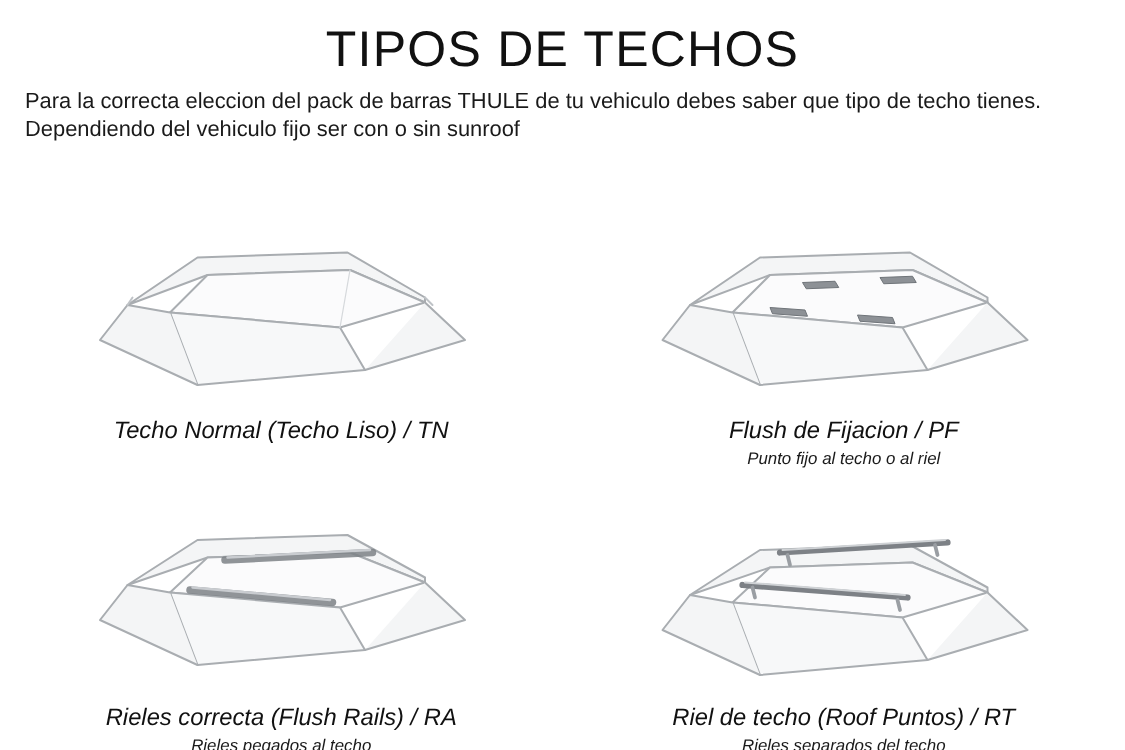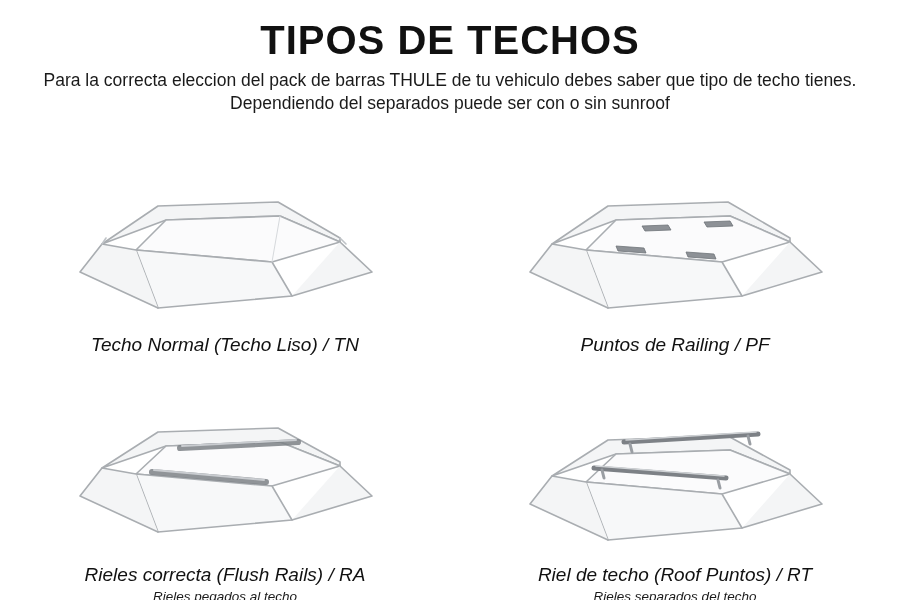--- a/index.html
+++ b/index.html
@@ -17,27 +17,27 @@
   .page {
     position: relative;
     width: 900px;
     height: 600px;
     box-sizing: border-box;
     padding: 0;
   }
   .title {
     text-align: center;
     font-size: 40px;
-    font-weight: bold;
+    font-weight: normal;
     letter-spacing: 1px;
     margin: 18px 0 6px 0;
     color: #111111;
   }
   .subtitle-block {
-    text-align: center;
+    text-align: left;
     font-size: 17.5px;
     line-height: 1.32;
     color: #1a1a1a;
     margin: 0 auto;
     width: 860px;
   }
   .subtitle-line {
     display: block;
   }
   .grid {
@@ -82,21 +82,21 @@
 </style>
 </head>
 <body>
 
 <div class="page">
 
   <div class="title">TIPOS DE TECHOS</div>
 
   <div class="subtitle-block">
     <span class="subtitle-line">Para la correcta eleccion del pack de barras THULE de tu vehiculo debes saber que tipo de techo tienes.</span>
-    <span class="subtitle-line">Dependiendo del separados puede ser con o sin sunroof</span>
+    <span class="subtitle-line">Dependiendo del vehiculo fijo ser con o sin sunroof</span>
   </div>
 
   <div class="grid">
 
     <div class="cell cell-r1">
       <div class="art">
         <svg viewBox="0 0 370 150" width="370" height="150" aria-hidden="true">
           <g fill="none" stroke="#a9adb1" stroke-width="1.6" stroke-linejoin="round" stroke-linecap="round">
 
             <path d="M62 68 L118 30 L238 26 L300 62 L300 66 L240 40 L126 44 Z" fill="#f4f5f6" stroke="#a9adb1"></path>
@@ -131,21 +131,22 @@
           </g>
 
           <g fill="#8d9196" stroke="#6f7479" stroke-width="0.8">
             <path d="M152 50 l26 -1 l3 5 l-26 1 z"></path>
             <path d="M214 46 l26 -1 l3 5 l-26 1 z"></path>
             <path d="M126 70 l28 2 l2 5 l-28 -2 z"></path>
             <path d="M196 76 l28 2 l2 5 l-28 -2 z"></path>
           </g>
         </svg>
       </div>
-      <div class="cell-label">Puntos de Railing / PF</div>
+      <div class="cell-label">Flush de Fijacion / PF</div>
+      <div class="cell-sub">Punto fijo al techo o al riel</div>
     </div>
 
     <div class="cell cell-r2">
       <div class="art">
         <svg viewBox="0 0 370 150" width="370" height="150" aria-hidden="true">
           <g fill="none" stroke="#a9adb1" stroke-width="1.6" stroke-linejoin="round" stroke-linecap="round">
             <path d="M62 62 L118 26 L238 22 L300 56 L300 60 L240 36 L126 40 Z" fill="#f4f5f6" stroke="#a9adb1"></path>
             <path d="M126 40 L240 36 L300 60 L232 80 L96 68 Z" fill="#fbfbfc" stroke="#a9adb1"></path>
             <path d="M96 68 L232 80 L252 114 L118 126 Z" fill="#f7f8f9" stroke="#a9adb1"></path>
             <path d="M96 68 L62 62 L40 90 L118 126" fill="#f4f5f6" stroke="#a9adb1"></path>

